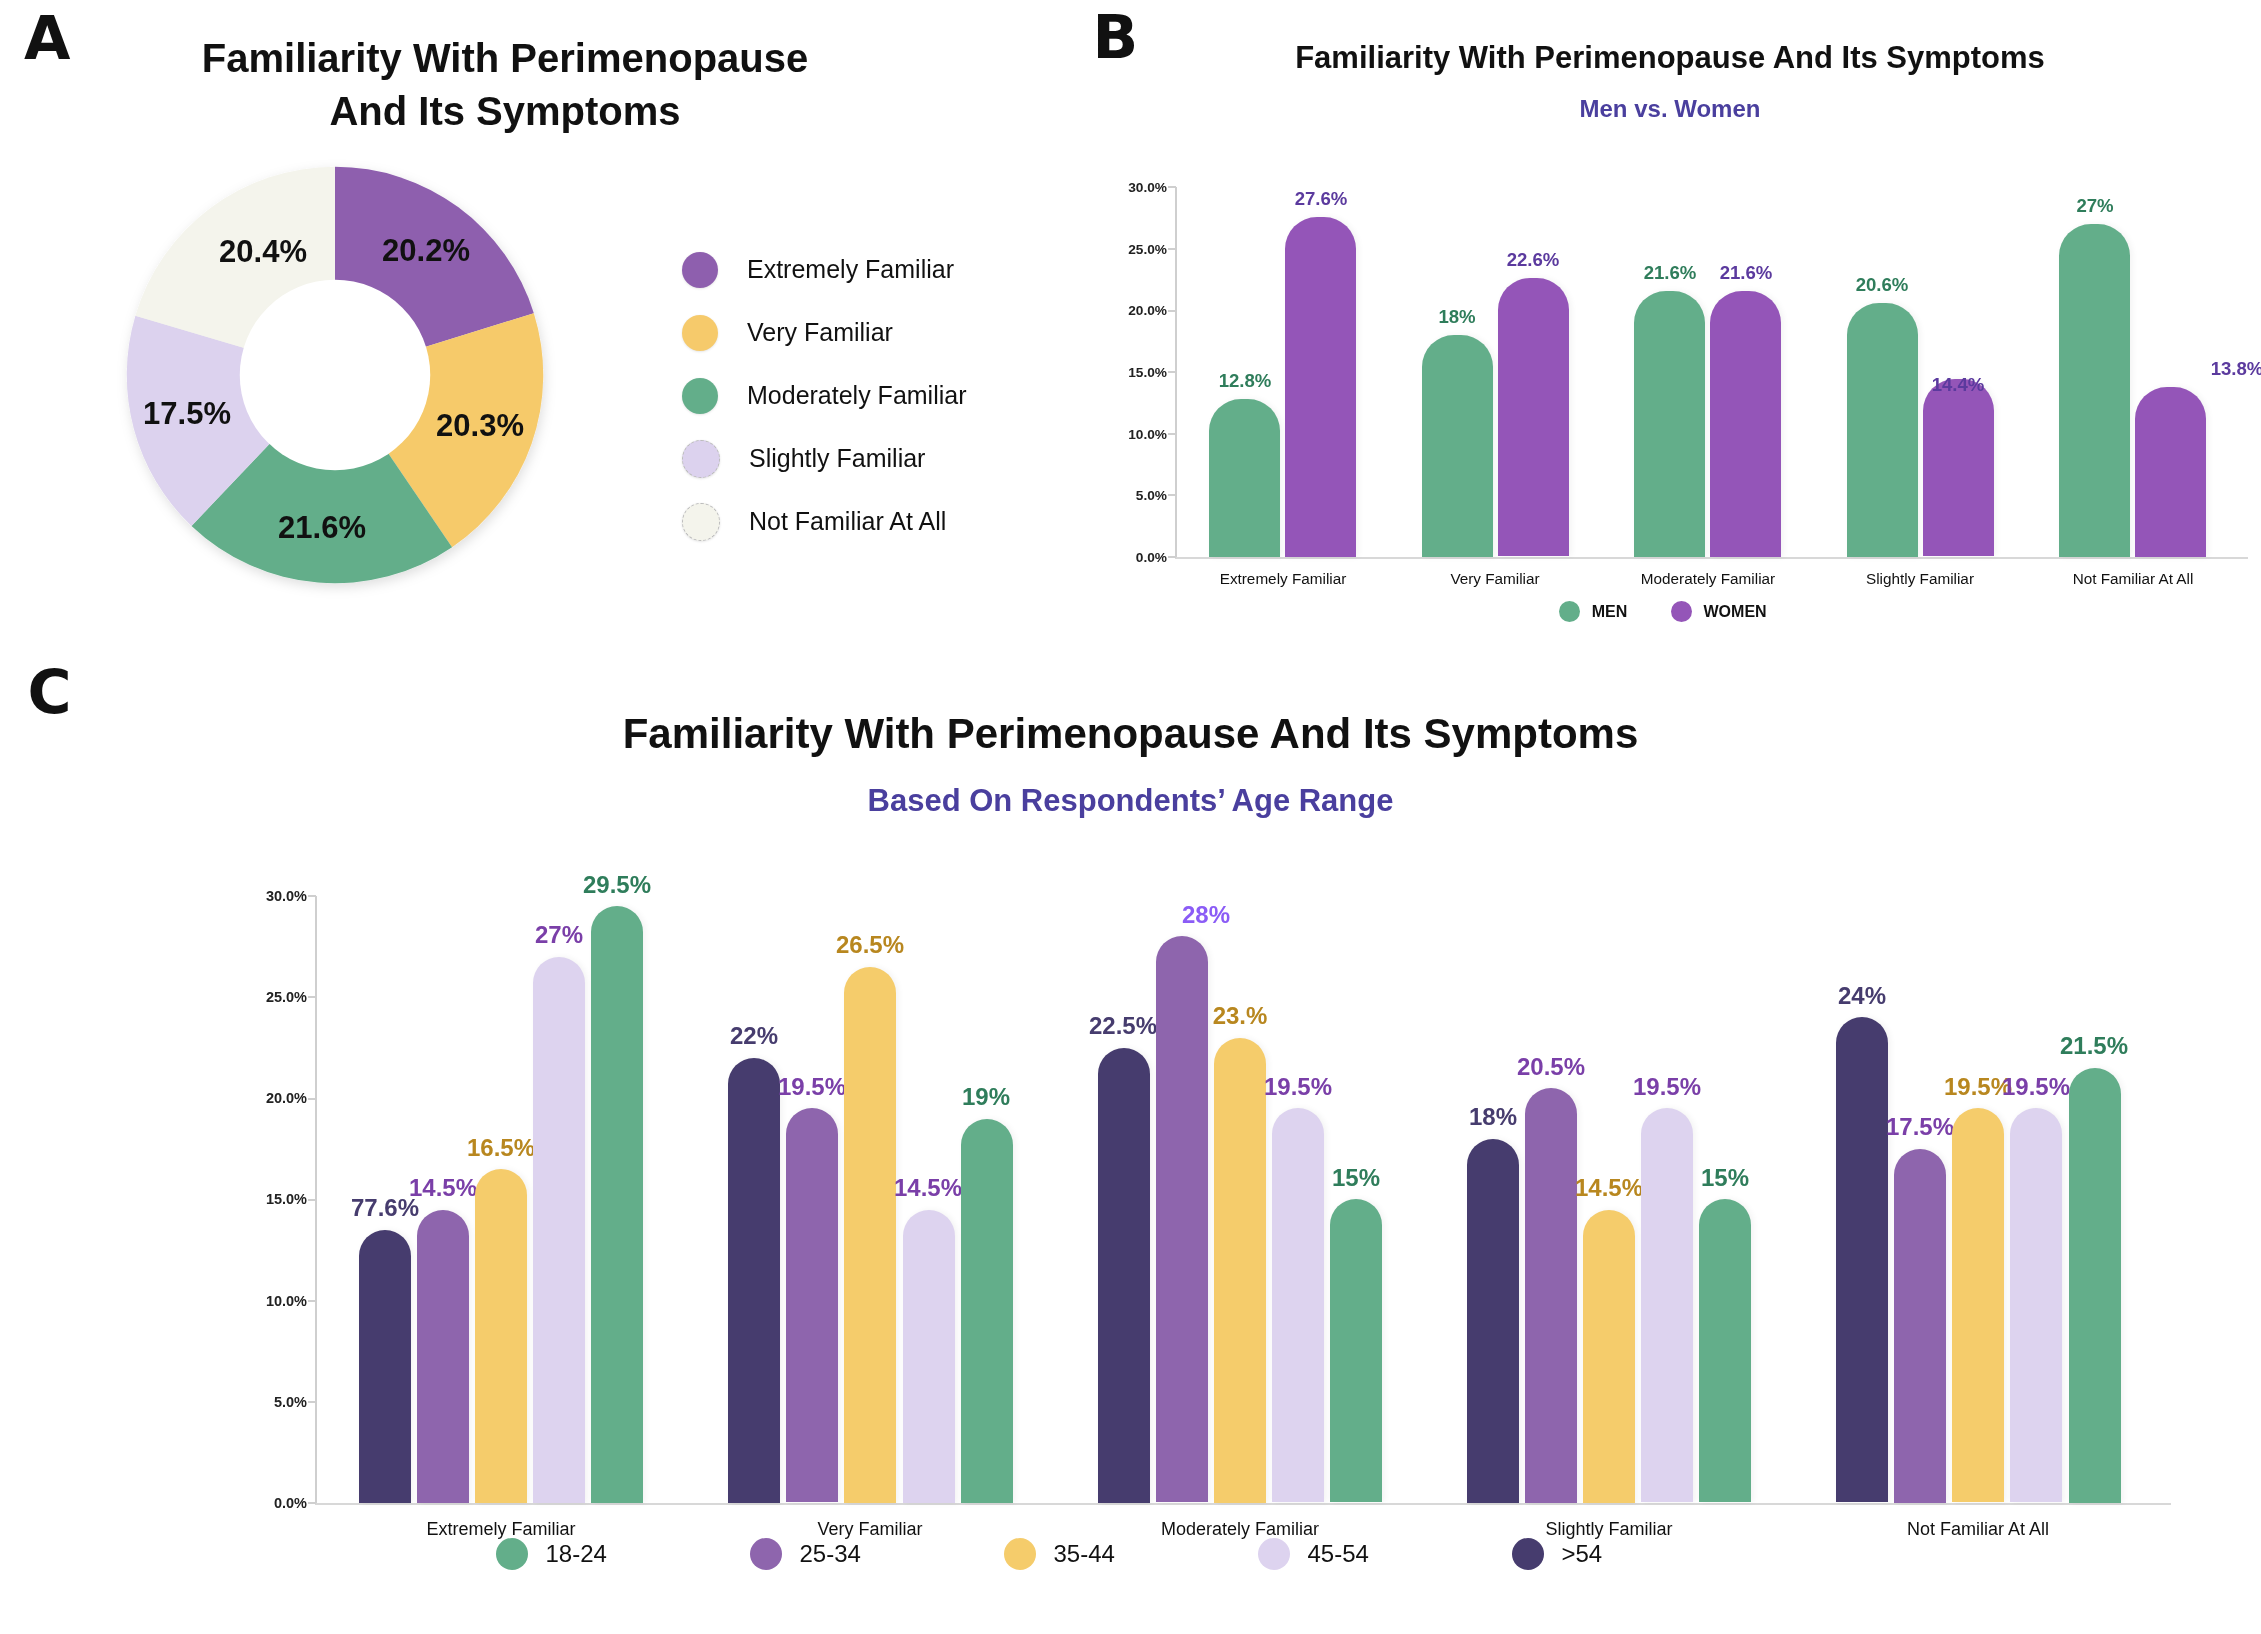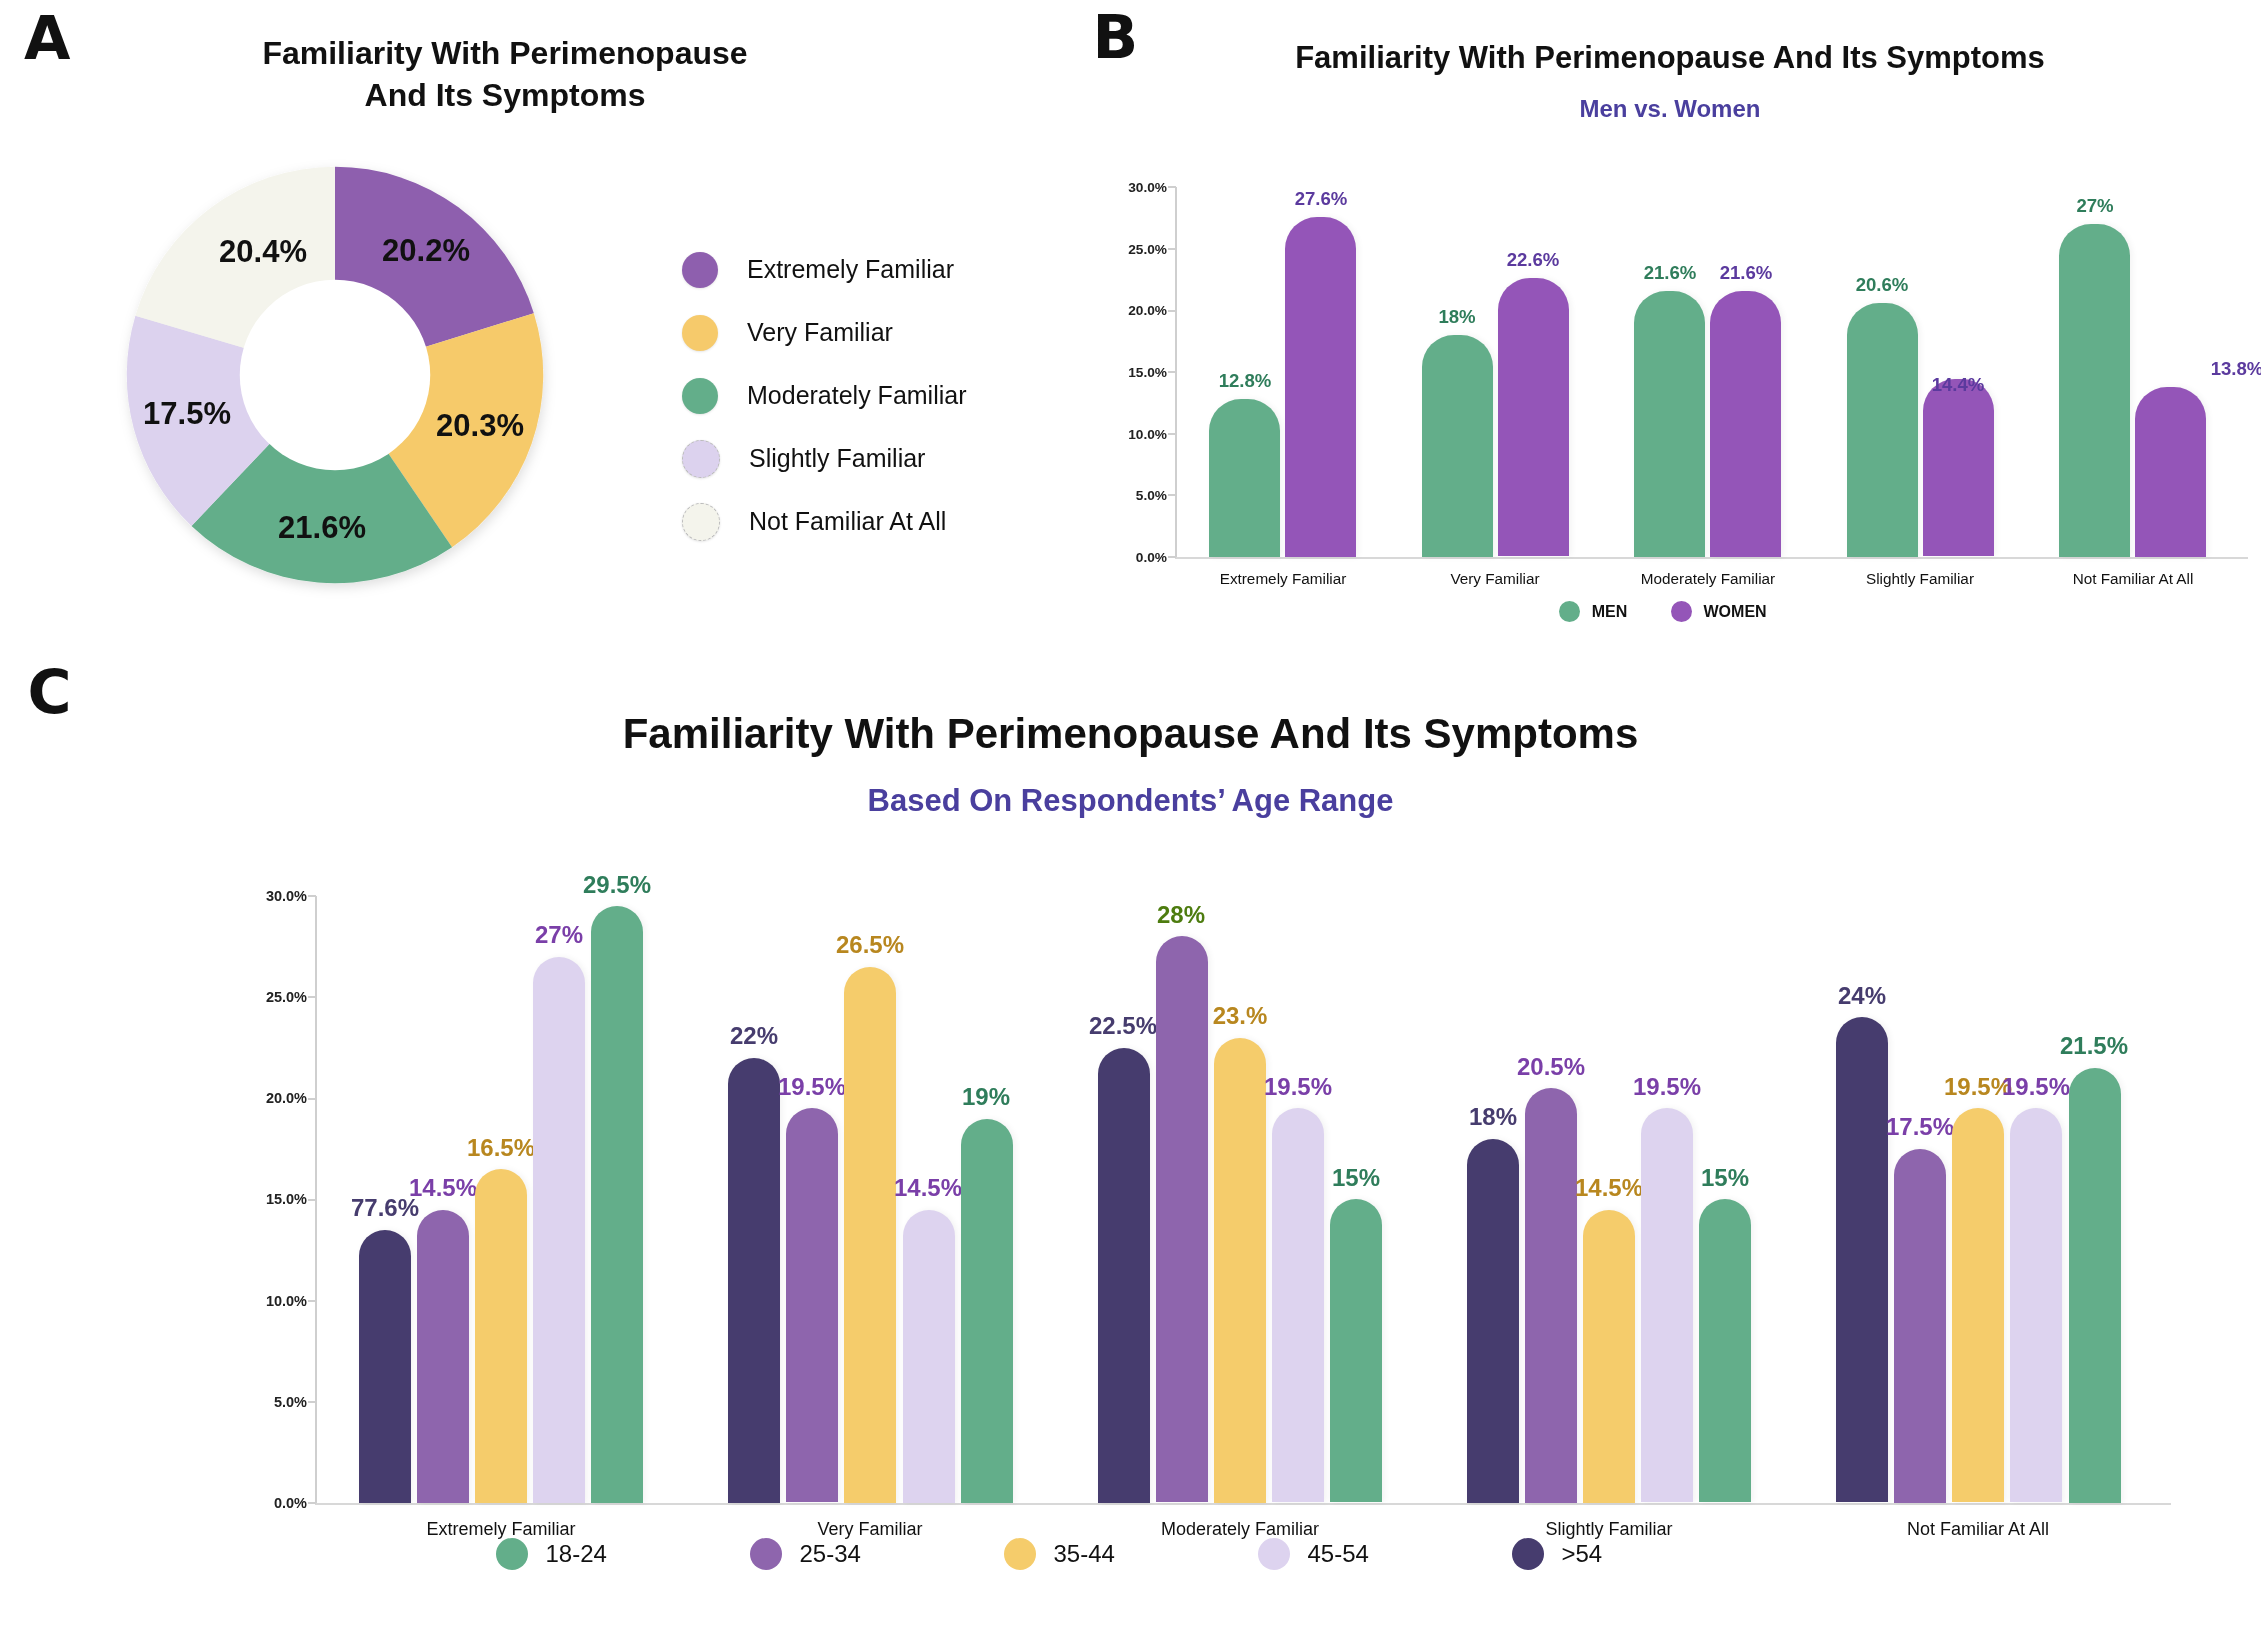--- a/index.html
+++ b/index.html
@@ -9,21 +9,21 @@
     color:#1a1a1a;overflow:hidden;position:relative;
   }
   .panel-letter{
     position:absolute;font-weight:bold;font-size:60px;color:#111;
     font-family:"DejaVu Sans", sans-serif;line-height:1;
   }
   
   #panelA{position:absolute;left:0;top:0;width:1065px;height:662px;}
   #panelA .title{
     position:absolute;left:186px;top:32px;width:638px;text-align:center;
-    font-size:32px;font-weight:bold;line-height:1.32;color:#111;
+    font-size:40px;font-weight:bold;line-height:1.32;color:#111;
   }
   .donut-wrap{position:absolute;left:109px;top:149px;width:452px;height:452px;}
   .donut-svg{display:block;}
   .slice-label{
     position:absolute;font-size:31px;font-weight:bold;color:#111;
     white-space:nowrap;transform:translate(-50%,-50%);
   }
   #panelA .legend{position:absolute;left:682px;top:238px;}
   #panelA .legend-row{display:flex;align-items:center;height:63px;}
   #panelA .legend-dot{
@@ -240,21 +240,21 @@
       <div class="bar" style="left: 844px; top: 305px; width: 52px; height: 536px; background: rgb(245, 204, 107); border-radius: 26px 26px 0px 0px; box-shadow: rgba(0, 0, 0, 0.05) 2.4px 0px 6.5px;"></div>
       <div class="cbar-val" style="left: 870px; top: 269px; color: rgb(184, 135, 31);">26.5%</div>
       <div class="bar" style="left: 903px; top: 548px; width: 52px; height: 293px; background: rgb(221, 211, 239); border-radius: 26px 26px 0px 0px; box-shadow: rgba(0, 0, 0, 0.05) 2.4px 0px 6.5px;"></div>
       <div class="cbar-val" style="left: 928px; top: 512px; color: rgb(122, 63, 168);">14.5%</div>
       <div class="bar" style="left: 961px; top: 457px; width: 52px; height: 384px; background: rgb(99, 174, 138); border-radius: 26px 26px 0px 0px; box-shadow: rgba(0, 0, 0, 0.05) 2.4px 0px 6.5px;"></div>
       <div class="cbar-val" style="left: 986px; top: 421px; color: rgb(47, 125, 91);">19%</div>
       <div class="cxcat" style="left: 870px; top: 857px;">Very Familiar</div>
       <div class="bar" style="left: 1098px; top: 386px; width: 52px; height: 455px; background: rgb(70, 60, 110); border-radius: 26px 26px 0px 0px; box-shadow: rgba(0, 0, 0, 0.05) 2.4px 0px 6.5px;"></div>
       <div class="cbar-val" style="left: 1123px; top: 350px; color: rgb(70, 60, 110);">22.5%</div>
       <div class="bar" style="left: 1156px; top: 274px; width: 52px; height: 566px; background: rgb(142, 101, 173); border-radius: 26px 26px 0px 0px; box-shadow: rgba(0, 0, 0, 0.05) 2.4px 0px 6.5px;"></div>
-      <div class="cbar-val" style="left: 1181px; top: 239px; color: #4d7c0f;">28%</div>
+      <div class="cbar-val" style="left: 1206px; top: 239px; color: #8b5cf6;">28%</div>
       <div class="bar" style="left: 1214px; top: 376px; width: 52px; height: 465px; background: rgb(245, 204, 107); border-radius: 26px 26px 0px 0px; box-shadow: rgba(0, 0, 0, 0.05) 2.4px 0px 6.5px;"></div>
       <div class="cbar-val" style="left: 1240px; top: 340px; color: rgb(184, 135, 31);">23.%</div>
       <div class="bar" style="left: 1272px; top: 446px; width: 52px; height: 394px; background: rgb(221, 211, 239); border-radius: 26px 26px 0px 0px; box-shadow: rgba(0, 0, 0, 0.05) 2.4px 0px 6.5px;"></div>
       <div class="cbar-val" style="left: 1298px; top: 411px; color: rgb(122, 63, 168);">19.5%</div>
       <div class="bar" style="left: 1330px; top: 537px; width: 52px; height: 303px; background: rgb(99, 174, 138); border-radius: 26px 26px 0px 0px; box-shadow: rgba(0, 0, 0, 0.05) 2.4px 0px 6.5px;"></div>
       <div class="cbar-val" style="left: 1356px; top: 502px; color: rgb(47, 125, 91);">15%</div>
       <div class="cxcat" style="left: 1240px; top: 857px;">Moderately Familiar</div>
       <div class="bar" style="left: 1467px; top: 477px; width: 52px; height: 364px; background: rgb(70, 60, 110); border-radius: 26px 26px 0px 0px; box-shadow: rgba(0, 0, 0, 0.05) 2.4px 0px 6.5px;"></div>
       <div class="cbar-val" style="left: 1493px; top: 441px; color: rgb(70, 60, 110);">18%</div>
       <div class="bar" style="left: 1525px; top: 426px; width: 52px; height: 415px; background: rgb(142, 101, 173); border-radius: 26px 26px 0px 0px; box-shadow: rgba(0, 0, 0, 0.05) 2.4px 0px 6.5px;"></div>

